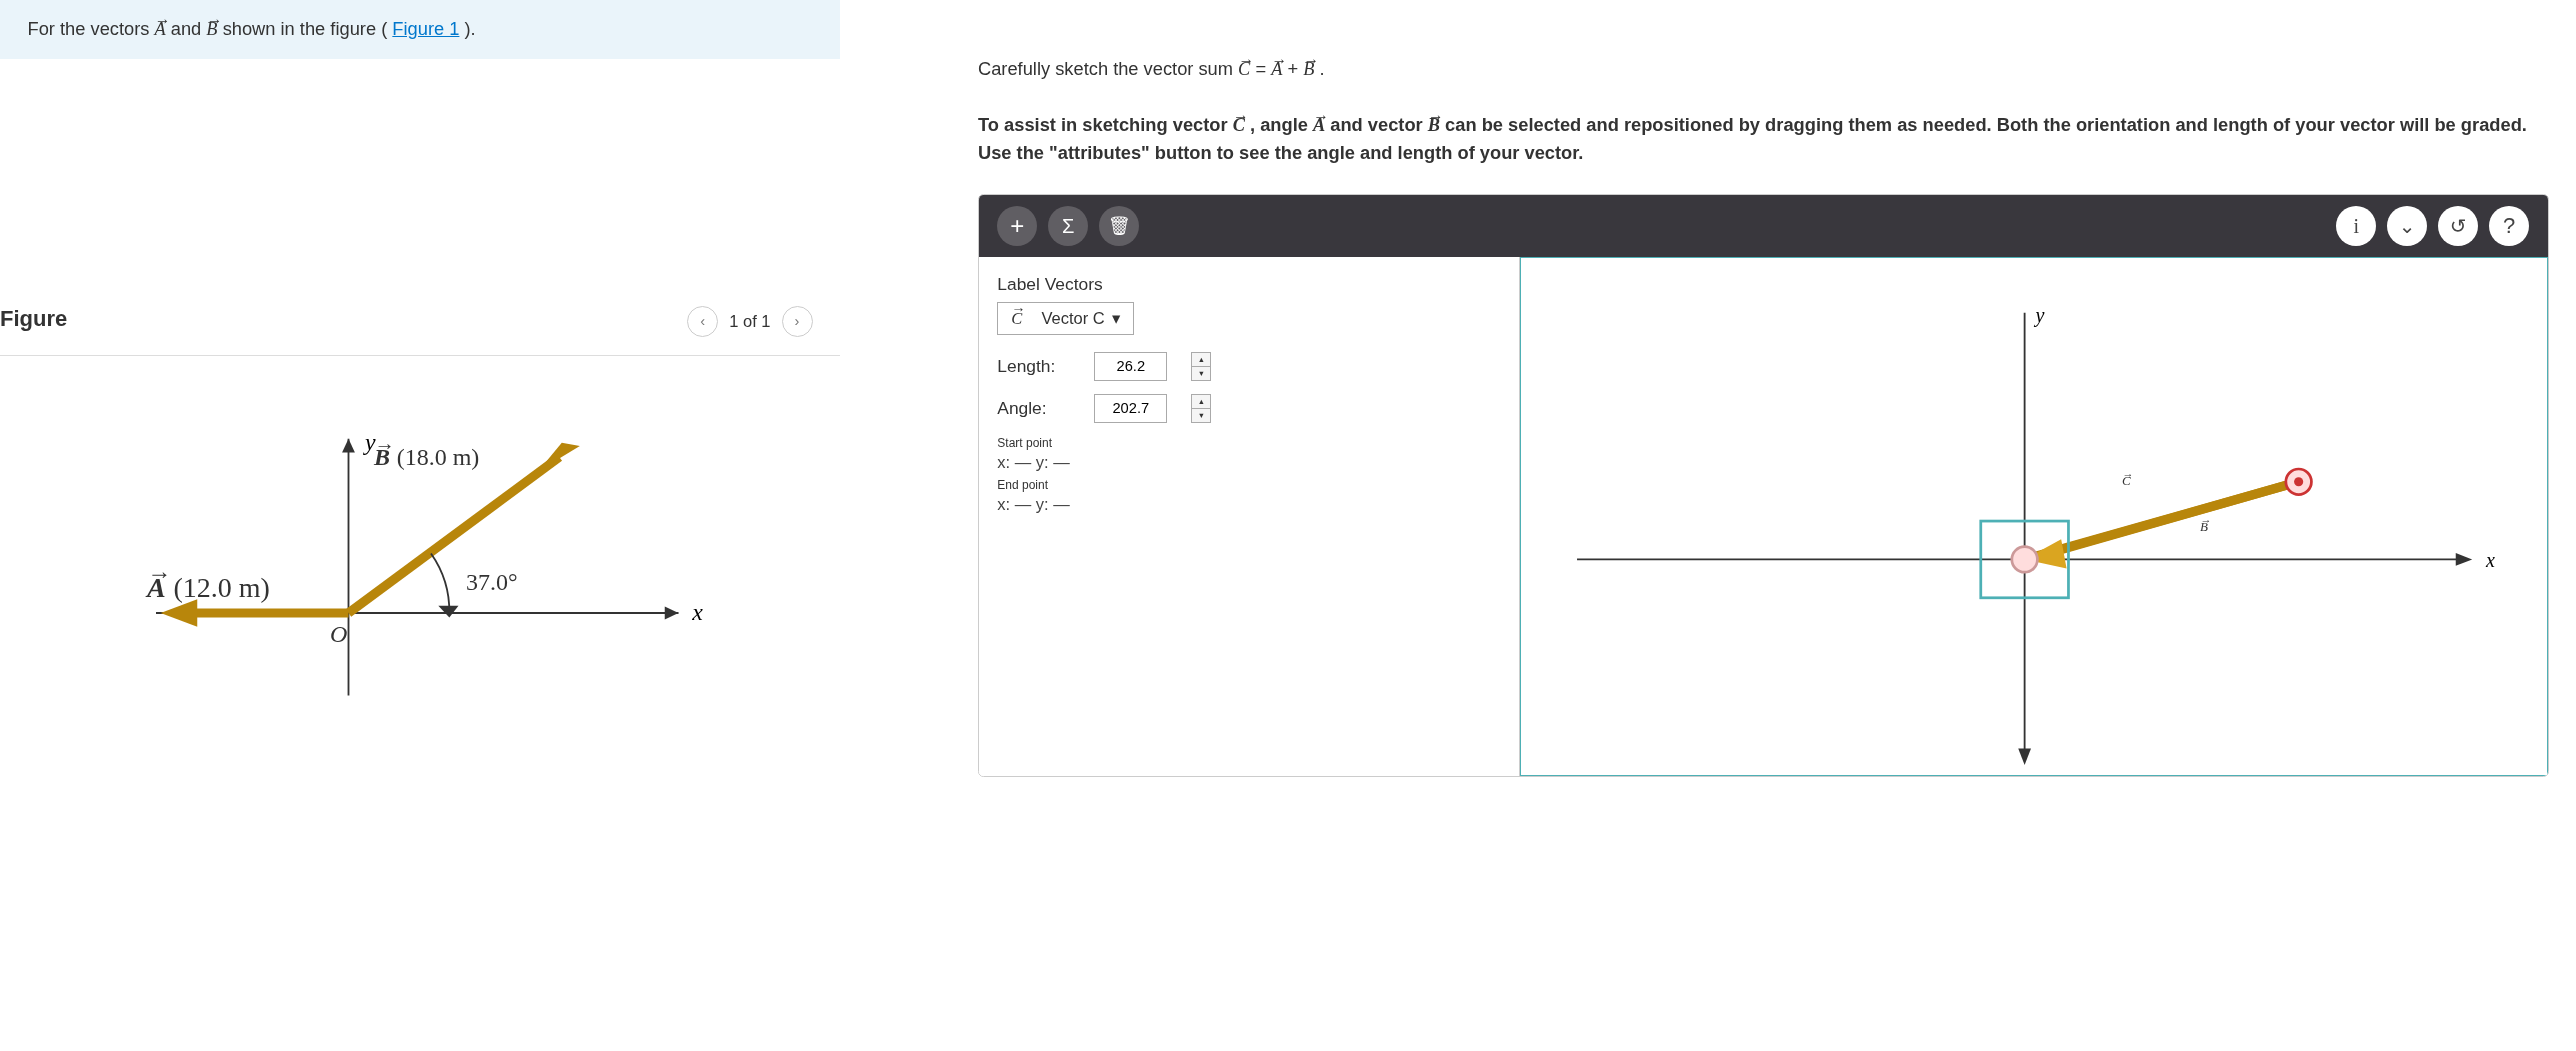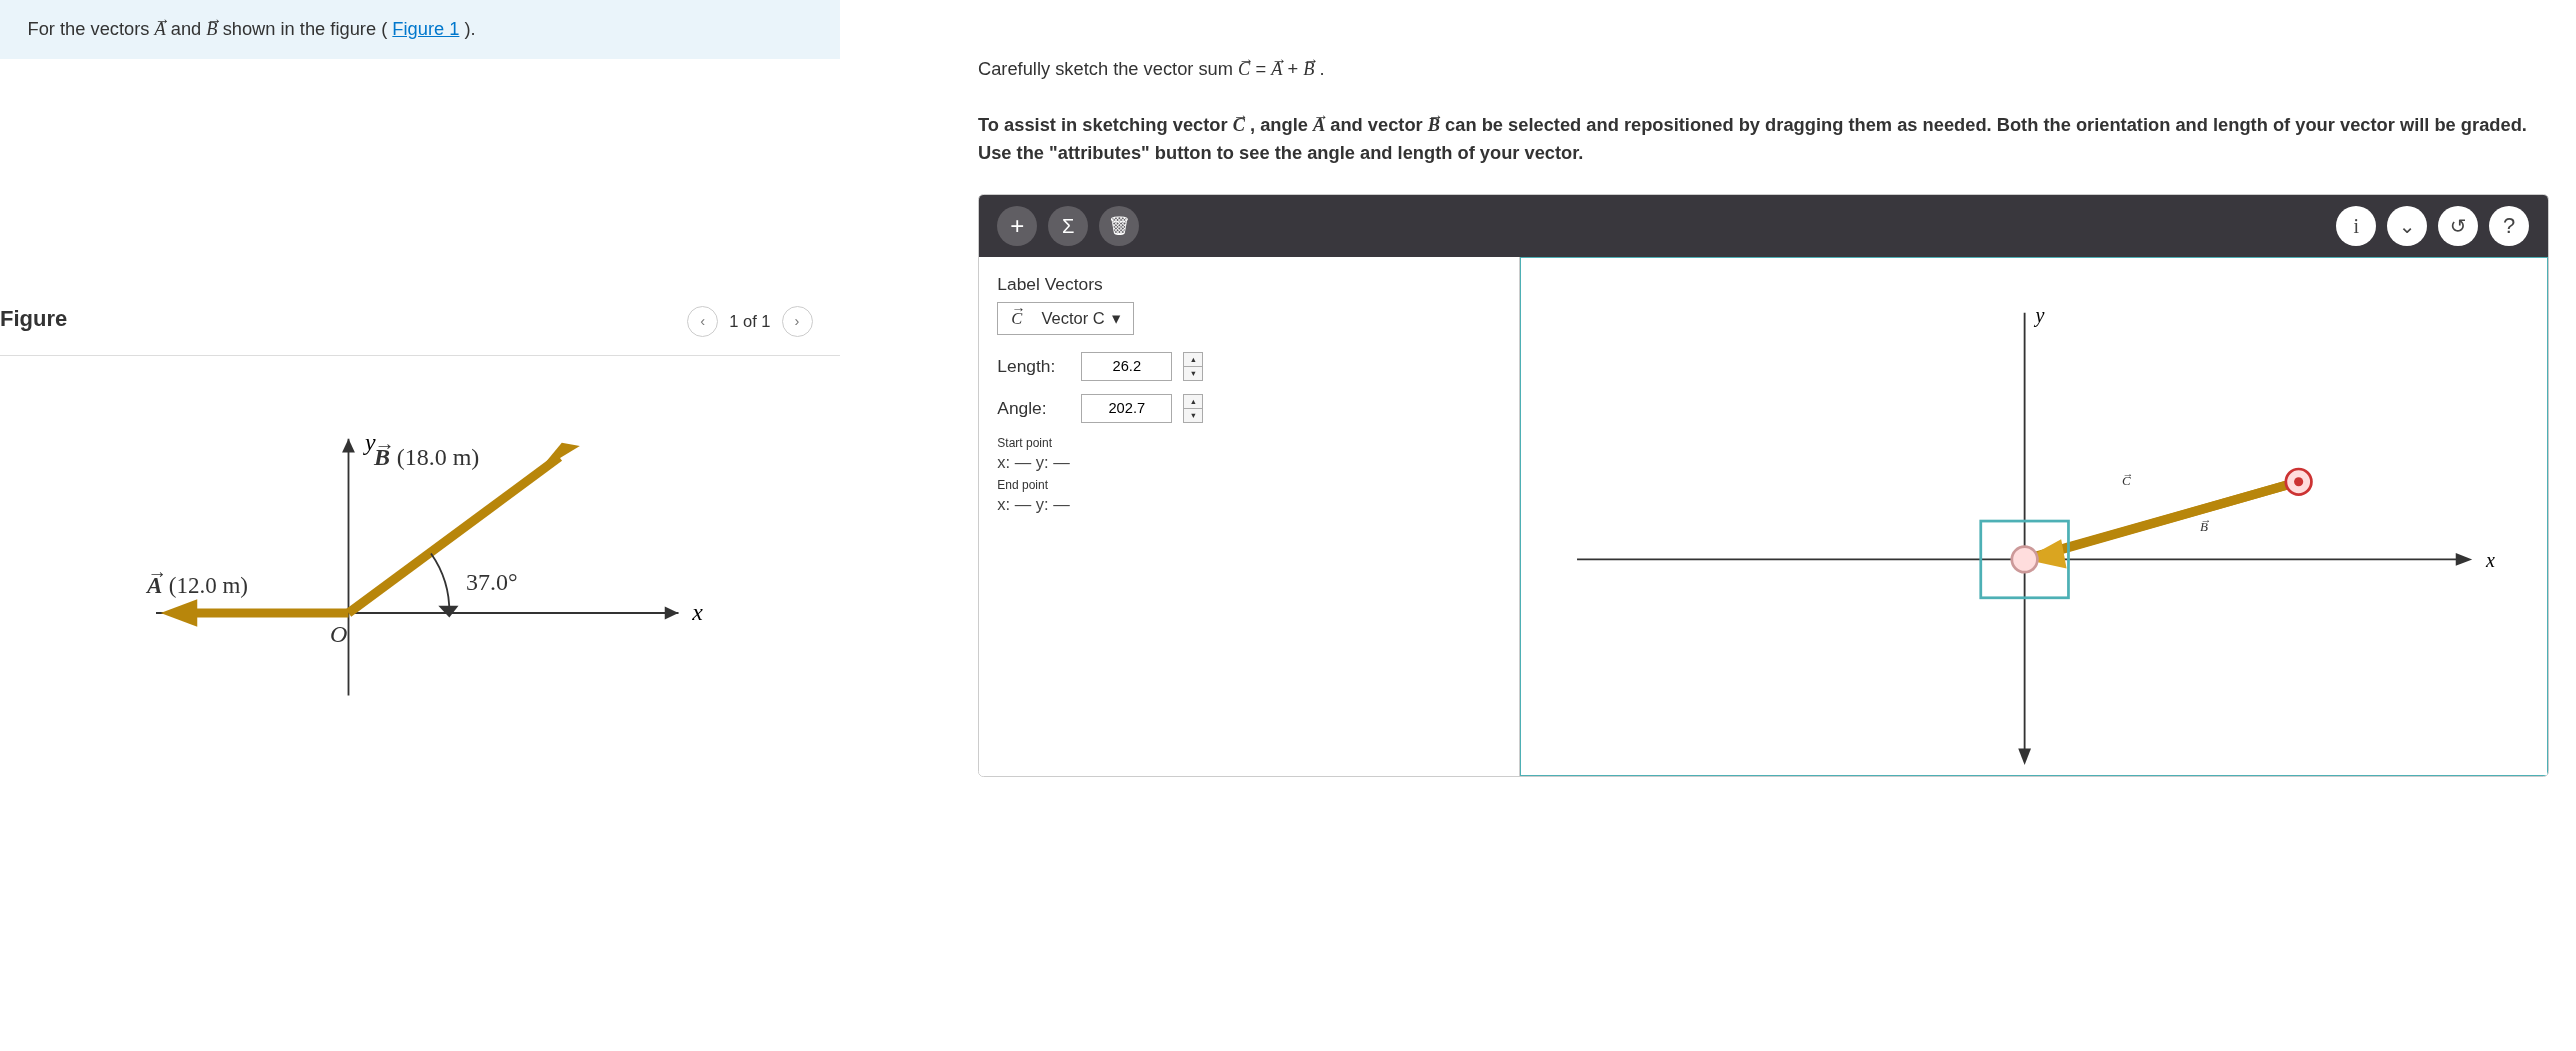--- a/index.html
+++ b/index.html
@@ -20,23 +20,23 @@
   .sketch-container { border: 0.9px solid #ccc; border-radius: 5.5px; overflow: hidden; }
   .toolbar { background: #39373d; padding: 11px 18.3px; display: flex; align-items: center; justify-content: space-between; }
   .toolbar-left, .toolbar-right { display: flex; gap: 11px; }
   .tool-btn { width: 40px; height: 40px; border-radius: 50%; display: flex; align-items: center; justify-content: center; cursor: pointer; }
   .tool-btn-dark { background: #605e63; color: #fff; }
   .tool-btn-light { background: #fff; color: #444; }
   .sketch-body { display: flex; background: #f0f0f0; }
   .attr-panel { width: 541px; background: #fff; border-right: 0.9px solid #ccc; padding: 16.5px 18.3px; font-size: 16.5px; }
   .section-label { font-size: 17.4px; margin-bottom: 7.3px; }
   .vector-dd { border: 0.9px solid #aaa; padding: 5.5px 13px; display: inline-flex; align-items: center; gap: 7.3px; cursor: pointer; margin-bottom: 16.5px; font-size: 16.5px; }
-  .attr-row { display: flex; align-items: center; gap: 11px; margin-bottom: 13px; }
+  .attr-row { display: flex; align-items: center; gap: 24px; margin-bottom: 13px; }
   .attr-label { width: 73px; font-size: 17.4px; }
-  .attr-input { width: 91px; height: 29px; border: 0.9px solid #aaa; text-align: center; font-size: 14.7px; }
+  .attr-input { width: 73px; height: 29px; border: 0.9px solid #aaa; text-align: center; font-size: 14.7px; }
   .spinner { display: flex; flex-direction: column; border: 0.9px solid #aaa; width: 20px; height: 29px; }
   .spinner div { flex: 1; display: flex; align-items: center; justify-content: center; font-size: 7.3px; cursor: pointer; background: #f5f5f5; }
   .spinner div:first-child { border-bottom: 0.9px solid #aaa; }
   .subhead { font-size: 12px; margin-top: 5.5px; margin-bottom: 3.7px; }
   .coord-line { font-size: 16.5px; color: #444; }
   .canvas-area { flex: 1; background: #fff; position: relative; border: 1.8px solid #4db0b5; height: 519px; }
   .vec-arrow { font-family: 'Times New Roman', serif; font-style: italic; position: relative; display: inline-block; }
   .vec-arrow::after { content: '→'; position: absolute; top: -0.6em; left: 0.02em; font-size: 0.85em; font-style: normal; }
 </style>
 </head>
@@ -76,21 +76,21 @@
         <polygon points="55,240 95,225 95,255" fill="#b8860b"></polygon>
         <line x1="260" y1="240" x2="490" y2="70" stroke="#b8860b" stroke-width="10"></line>
         <polygon points="510,55 490,55 470,90" fill="#b8860b" transform="rotate(10 495 70)"></polygon>
         <path d="M 370 240 A 110 110 0 0 0 350 175" stroke="#333" stroke-width="2" fill="none"></path>
         <polygon points="370,245 380,232 358,232" fill="#333"></polygon>
       </svg>
       <div style="position:absolute; top:50px; left:264px; font-size:24px;">
         <span class="vec-arrow" style="font-weight:bold;">B</span>
         <span style="font-family:Liberation Serif, serif;text-align:right;"> (18.0 m)</span>
       </div>
-      <div style="position:absolute; top:179px; left:37px; font-size:23px;">
+      <div style="position:absolute; top:179px; left:37px; font-size:28px;">
         <span class="vec-arrow" style="font-weight:bold;">A</span>
         <span style="font-family:'Times New Roman';"> (12.0 m)</span>
       </div>
       <div style="position:absolute; top:176px; left:356px; font-family:'Times New Roman'; font-size:24px;">37.0°</div>
       <div style="position:absolute; top:228px; left:220px; font-family:'Times New Roman'; font-style:italic; font-size:24px;">O</div>
     </div>
   </div>
 
   <div class="right-col">
     <div class="instruction">

